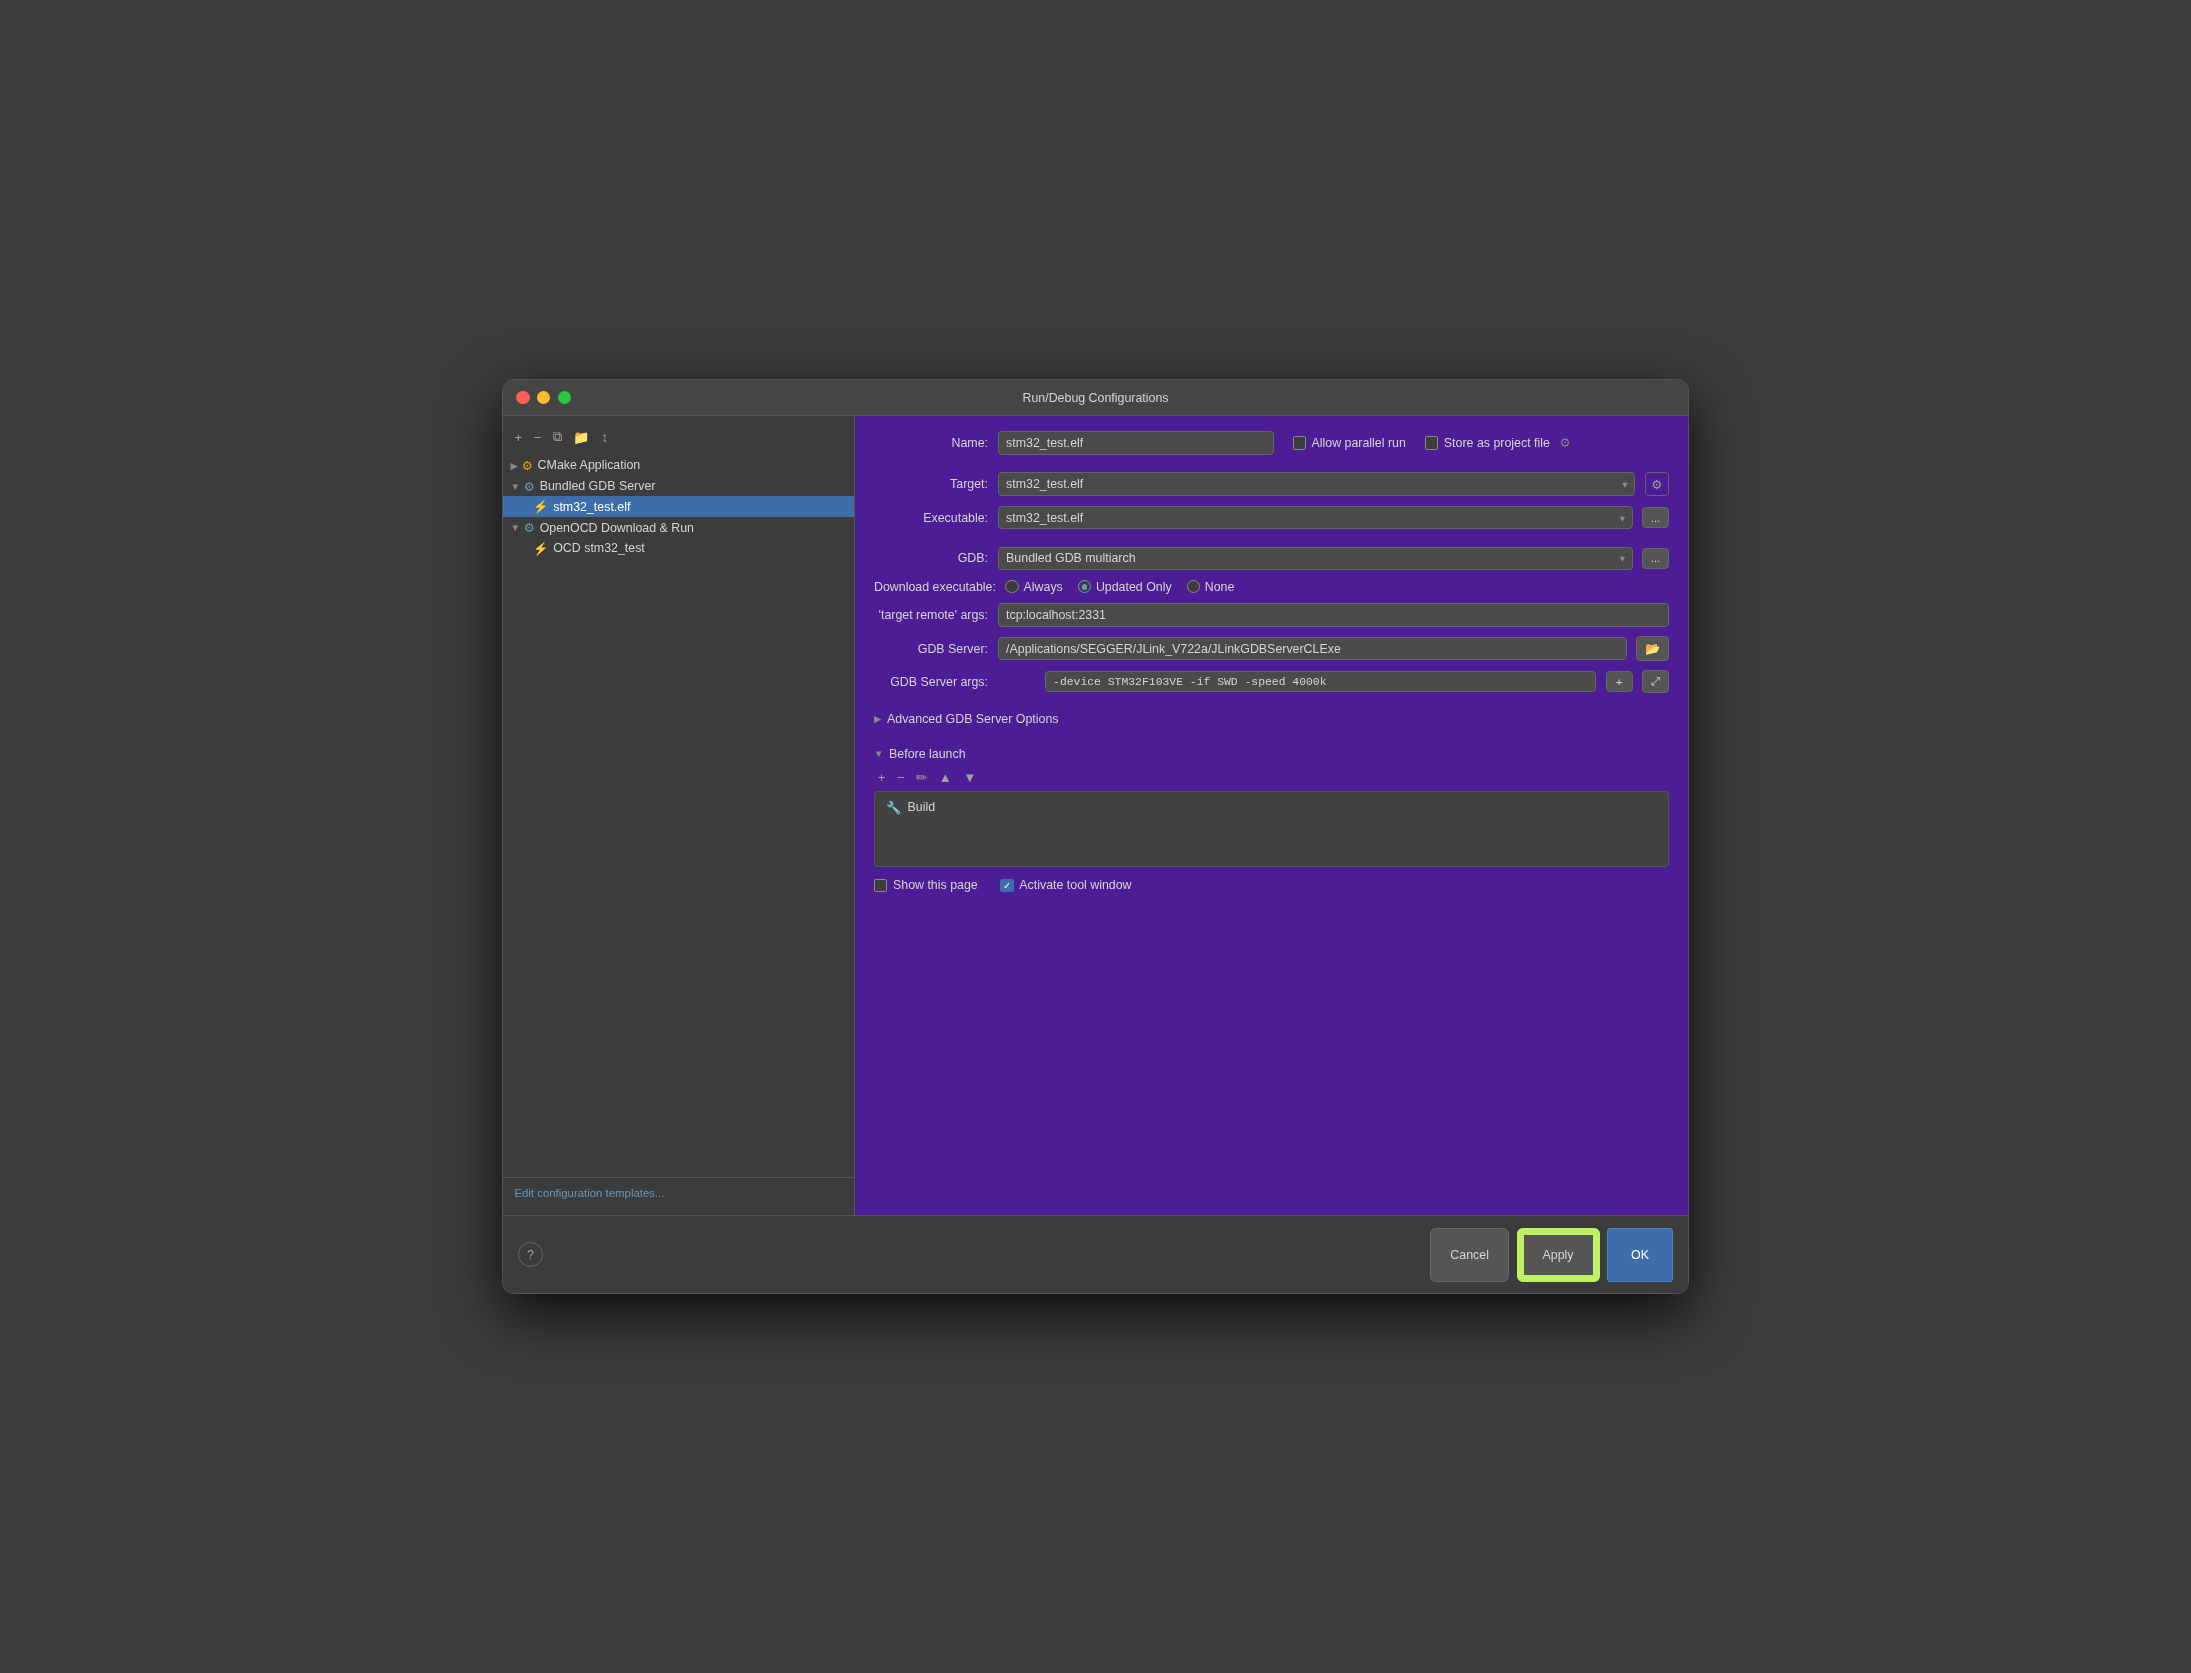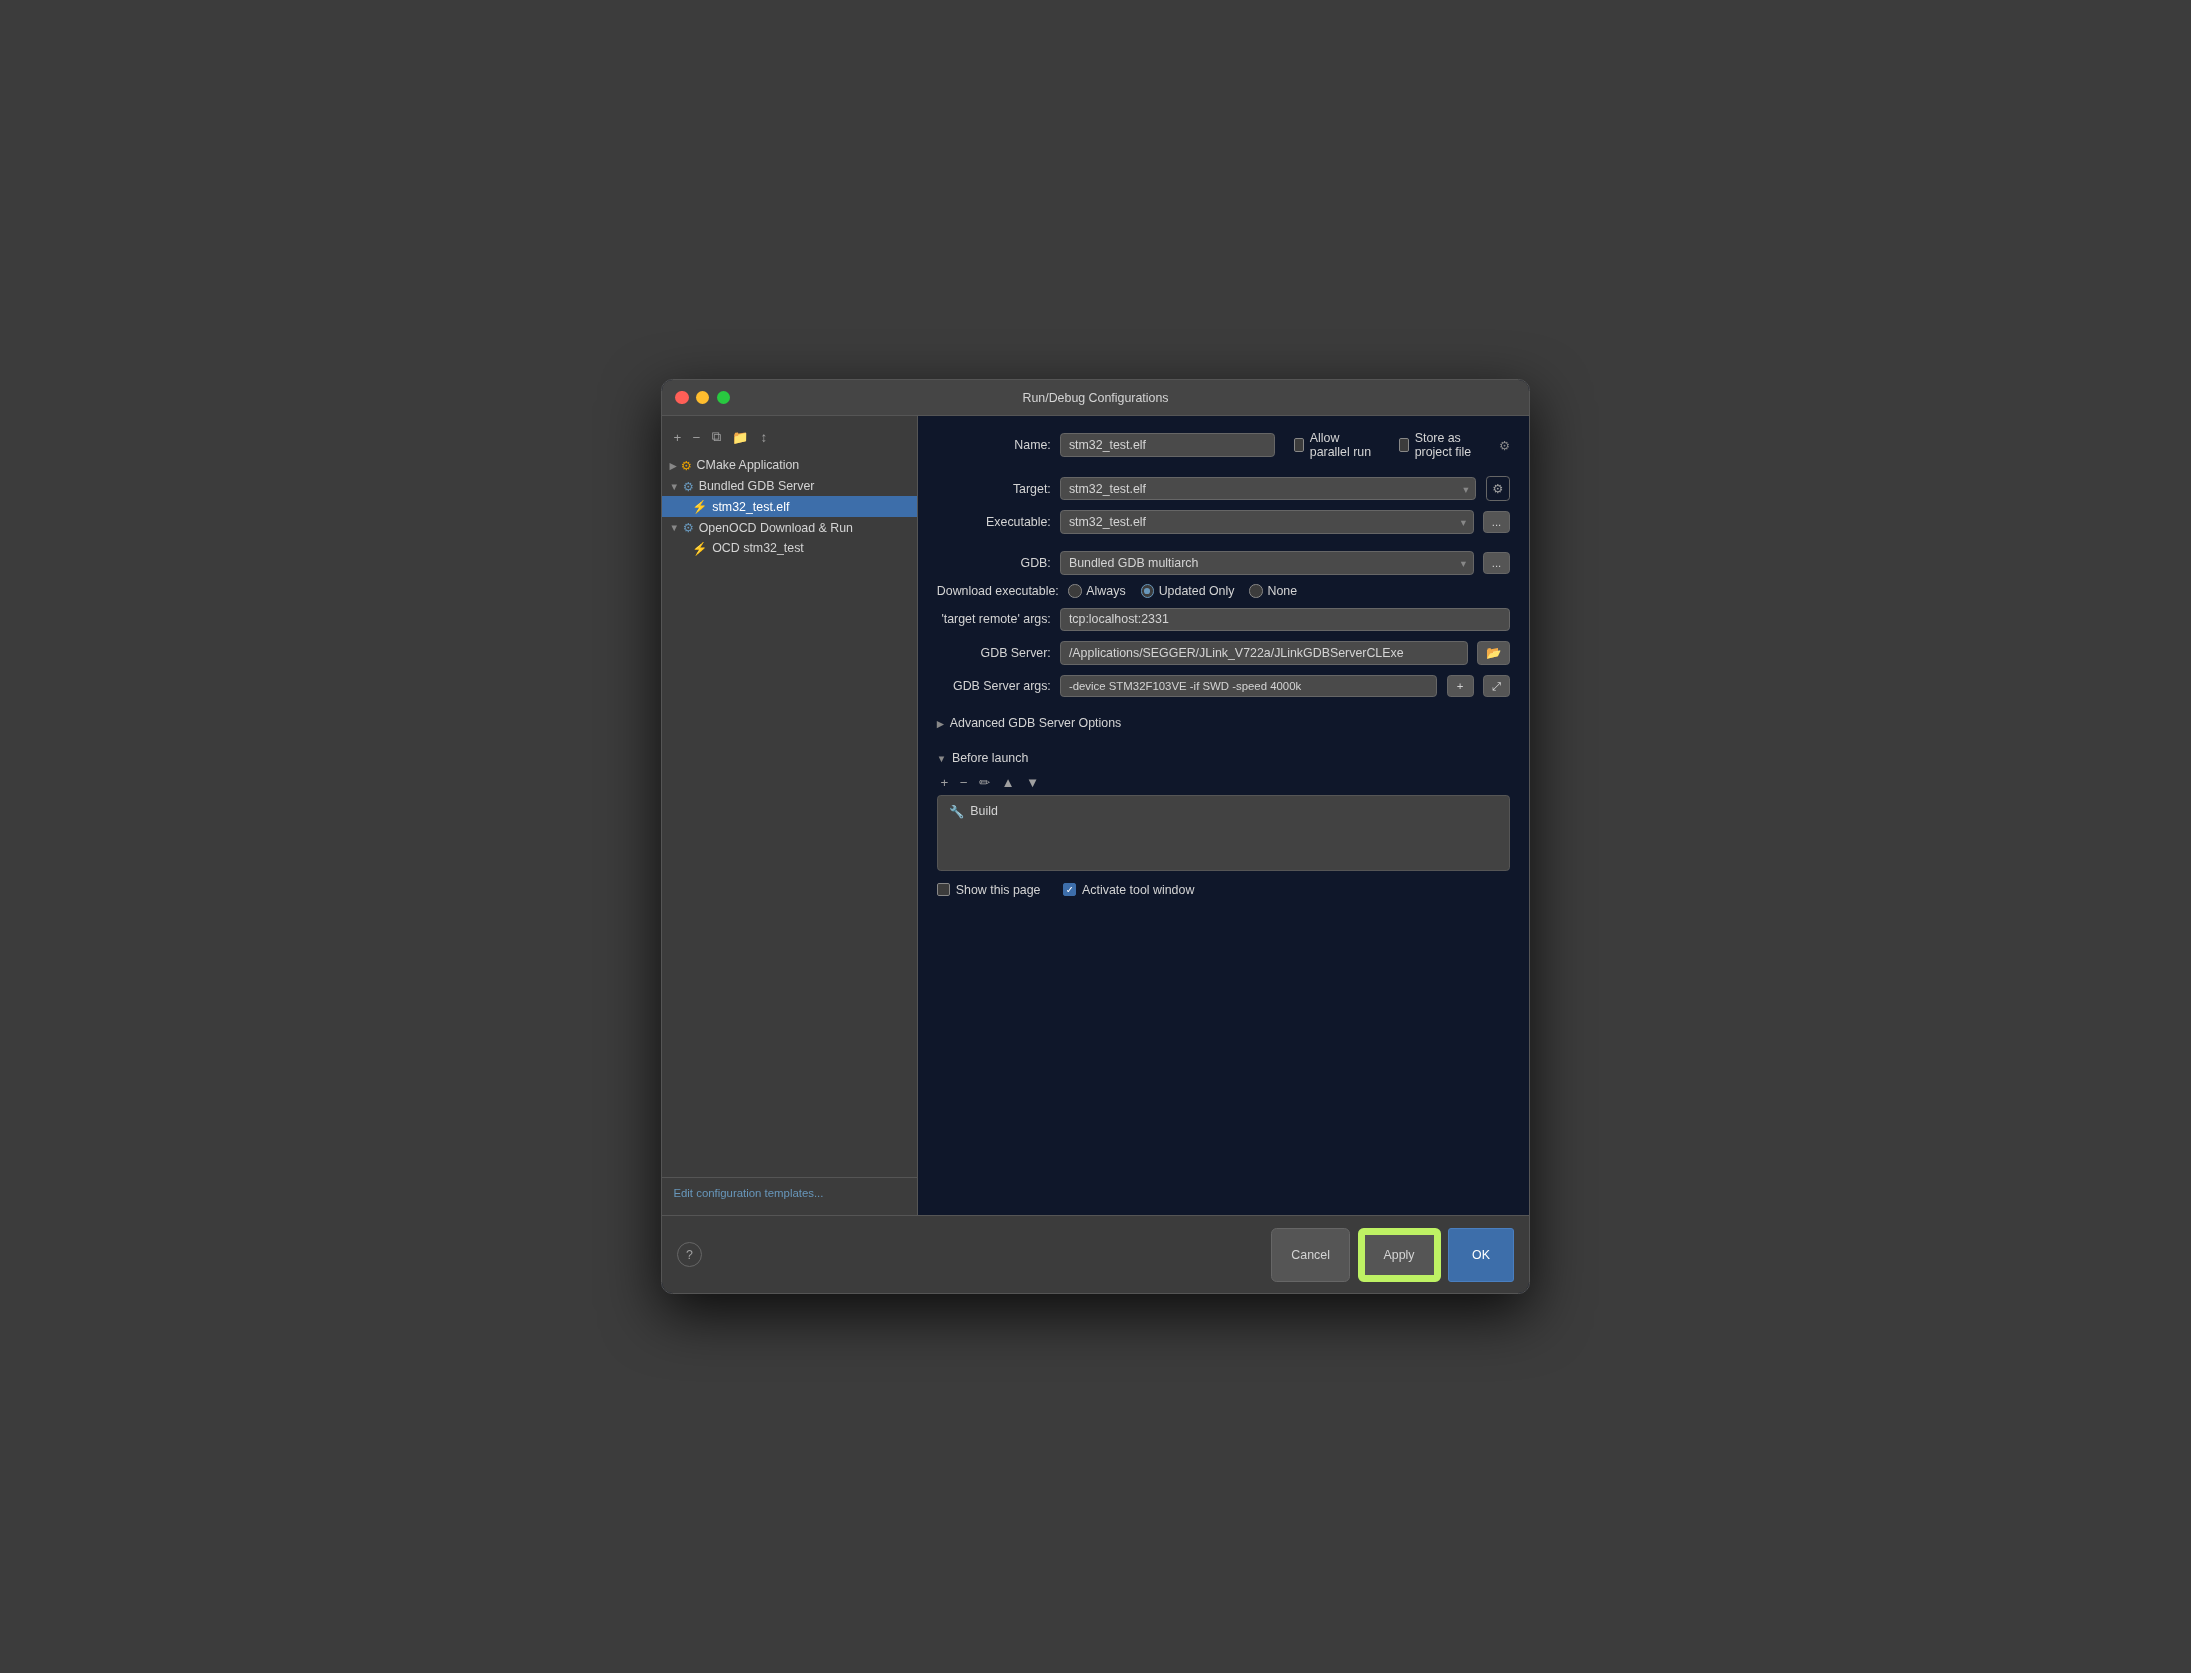--- a/index.html
+++ b/index.html
@@ -7,22 +7,22 @@
       background: #3c3c3c;
       display: flex;
       align-items: center;
       justify-content: center;
       min-height: 100vh;
       font-family: -apple-system, BlinkMacSystemFont, 'Helvetica Neue', Arial, sans-serif;
       font-size: 12.4px;
       color: #d4d4d4;
     }
     .window {
-      width: 869px;
-      background: #0f172a;
+      width: 1187px;
+      background: #4c1d95;
       border-radius: 11.4px;
       box-shadow: 0 19px 57px rgba(0,0,0,0.8);
       overflow: hidden;
       border: 1px solid #555;
     }
     .titlebar {
       background: #454545;
       height: 36px;
       display: flex;
       align-items: center;
@@ -350,22 +350,23 @@
       padding: 2.9px 0px 2.9px 0px;
       cursor: pointer;
       font-size: 12.4px;
       color: #d4d4d4;
     }
     .tree-node.selected { background: #3d6eaa; color: #fff; }
     select.dropdown {
       width: 100%;
     }
     .monospace {
-      font-family: Liberation Sans, sans-serif;
+      font-family: Liberation Mono, monospace;
       font-size: 11.4px;
+      margin-left: 47px;
     }
     .divider-row {
       height: 7.6px;
     }
   </style>
 </head>
 <body>
 
 <div class="window">
 

